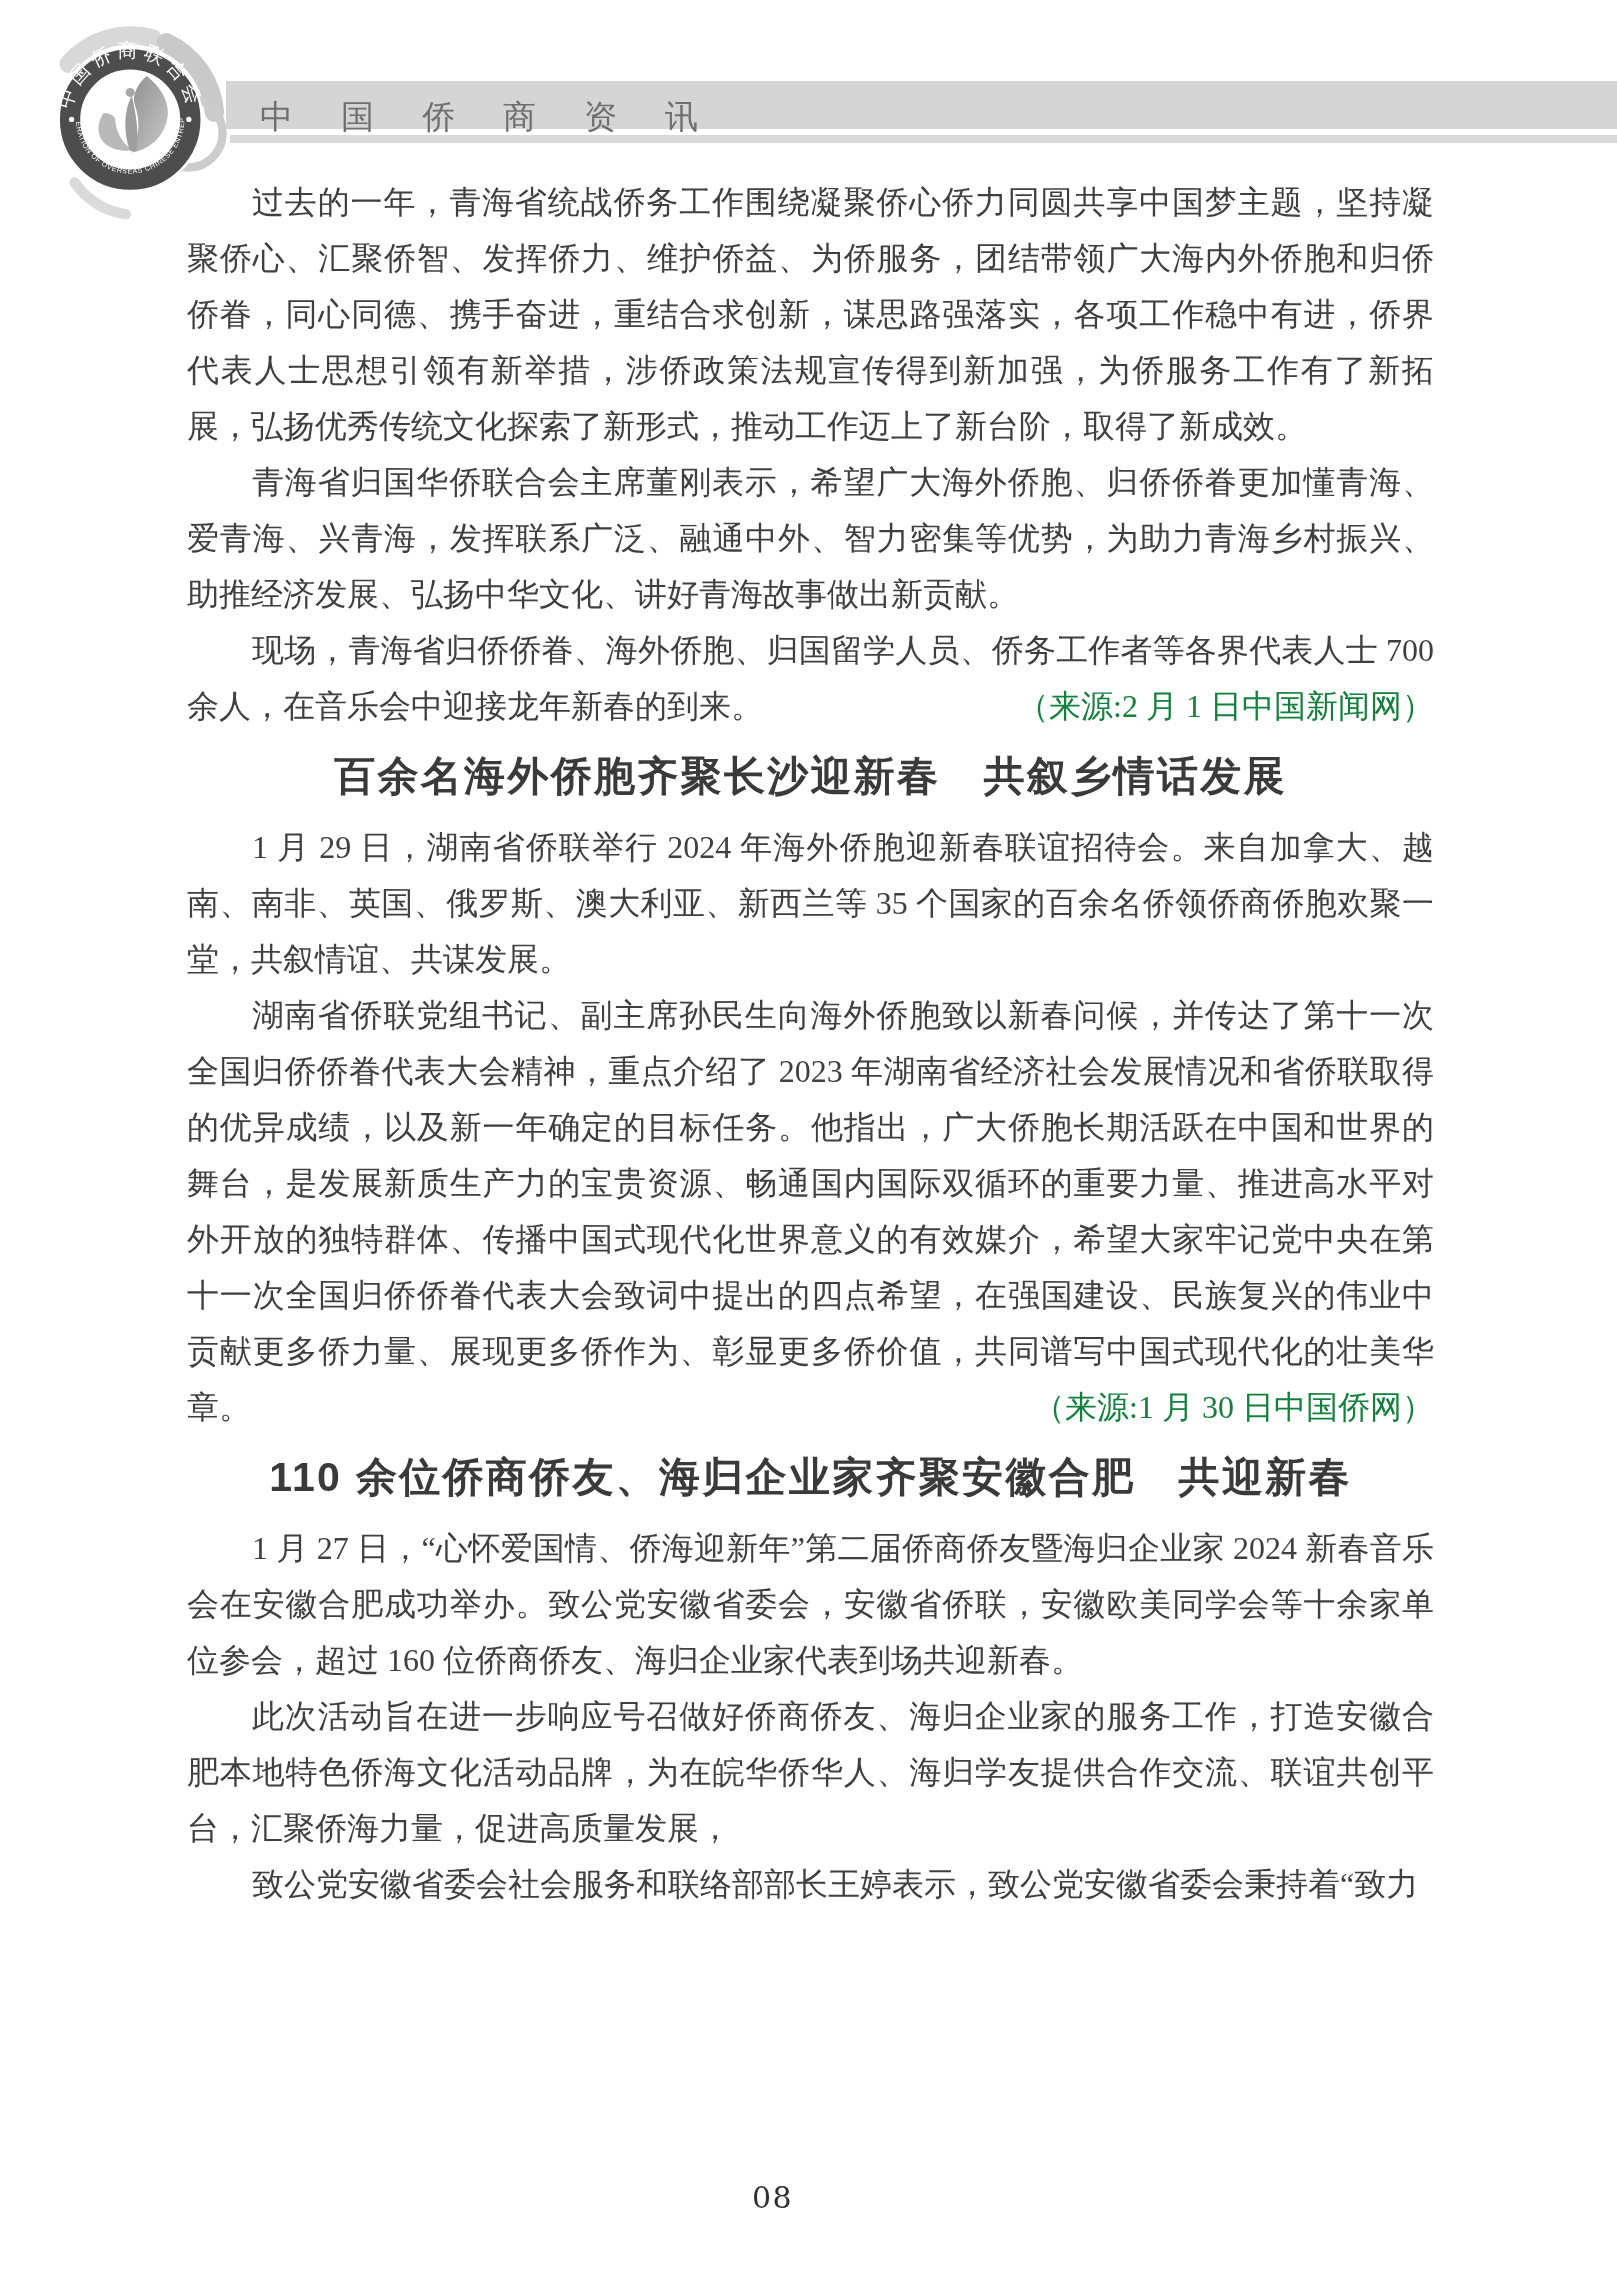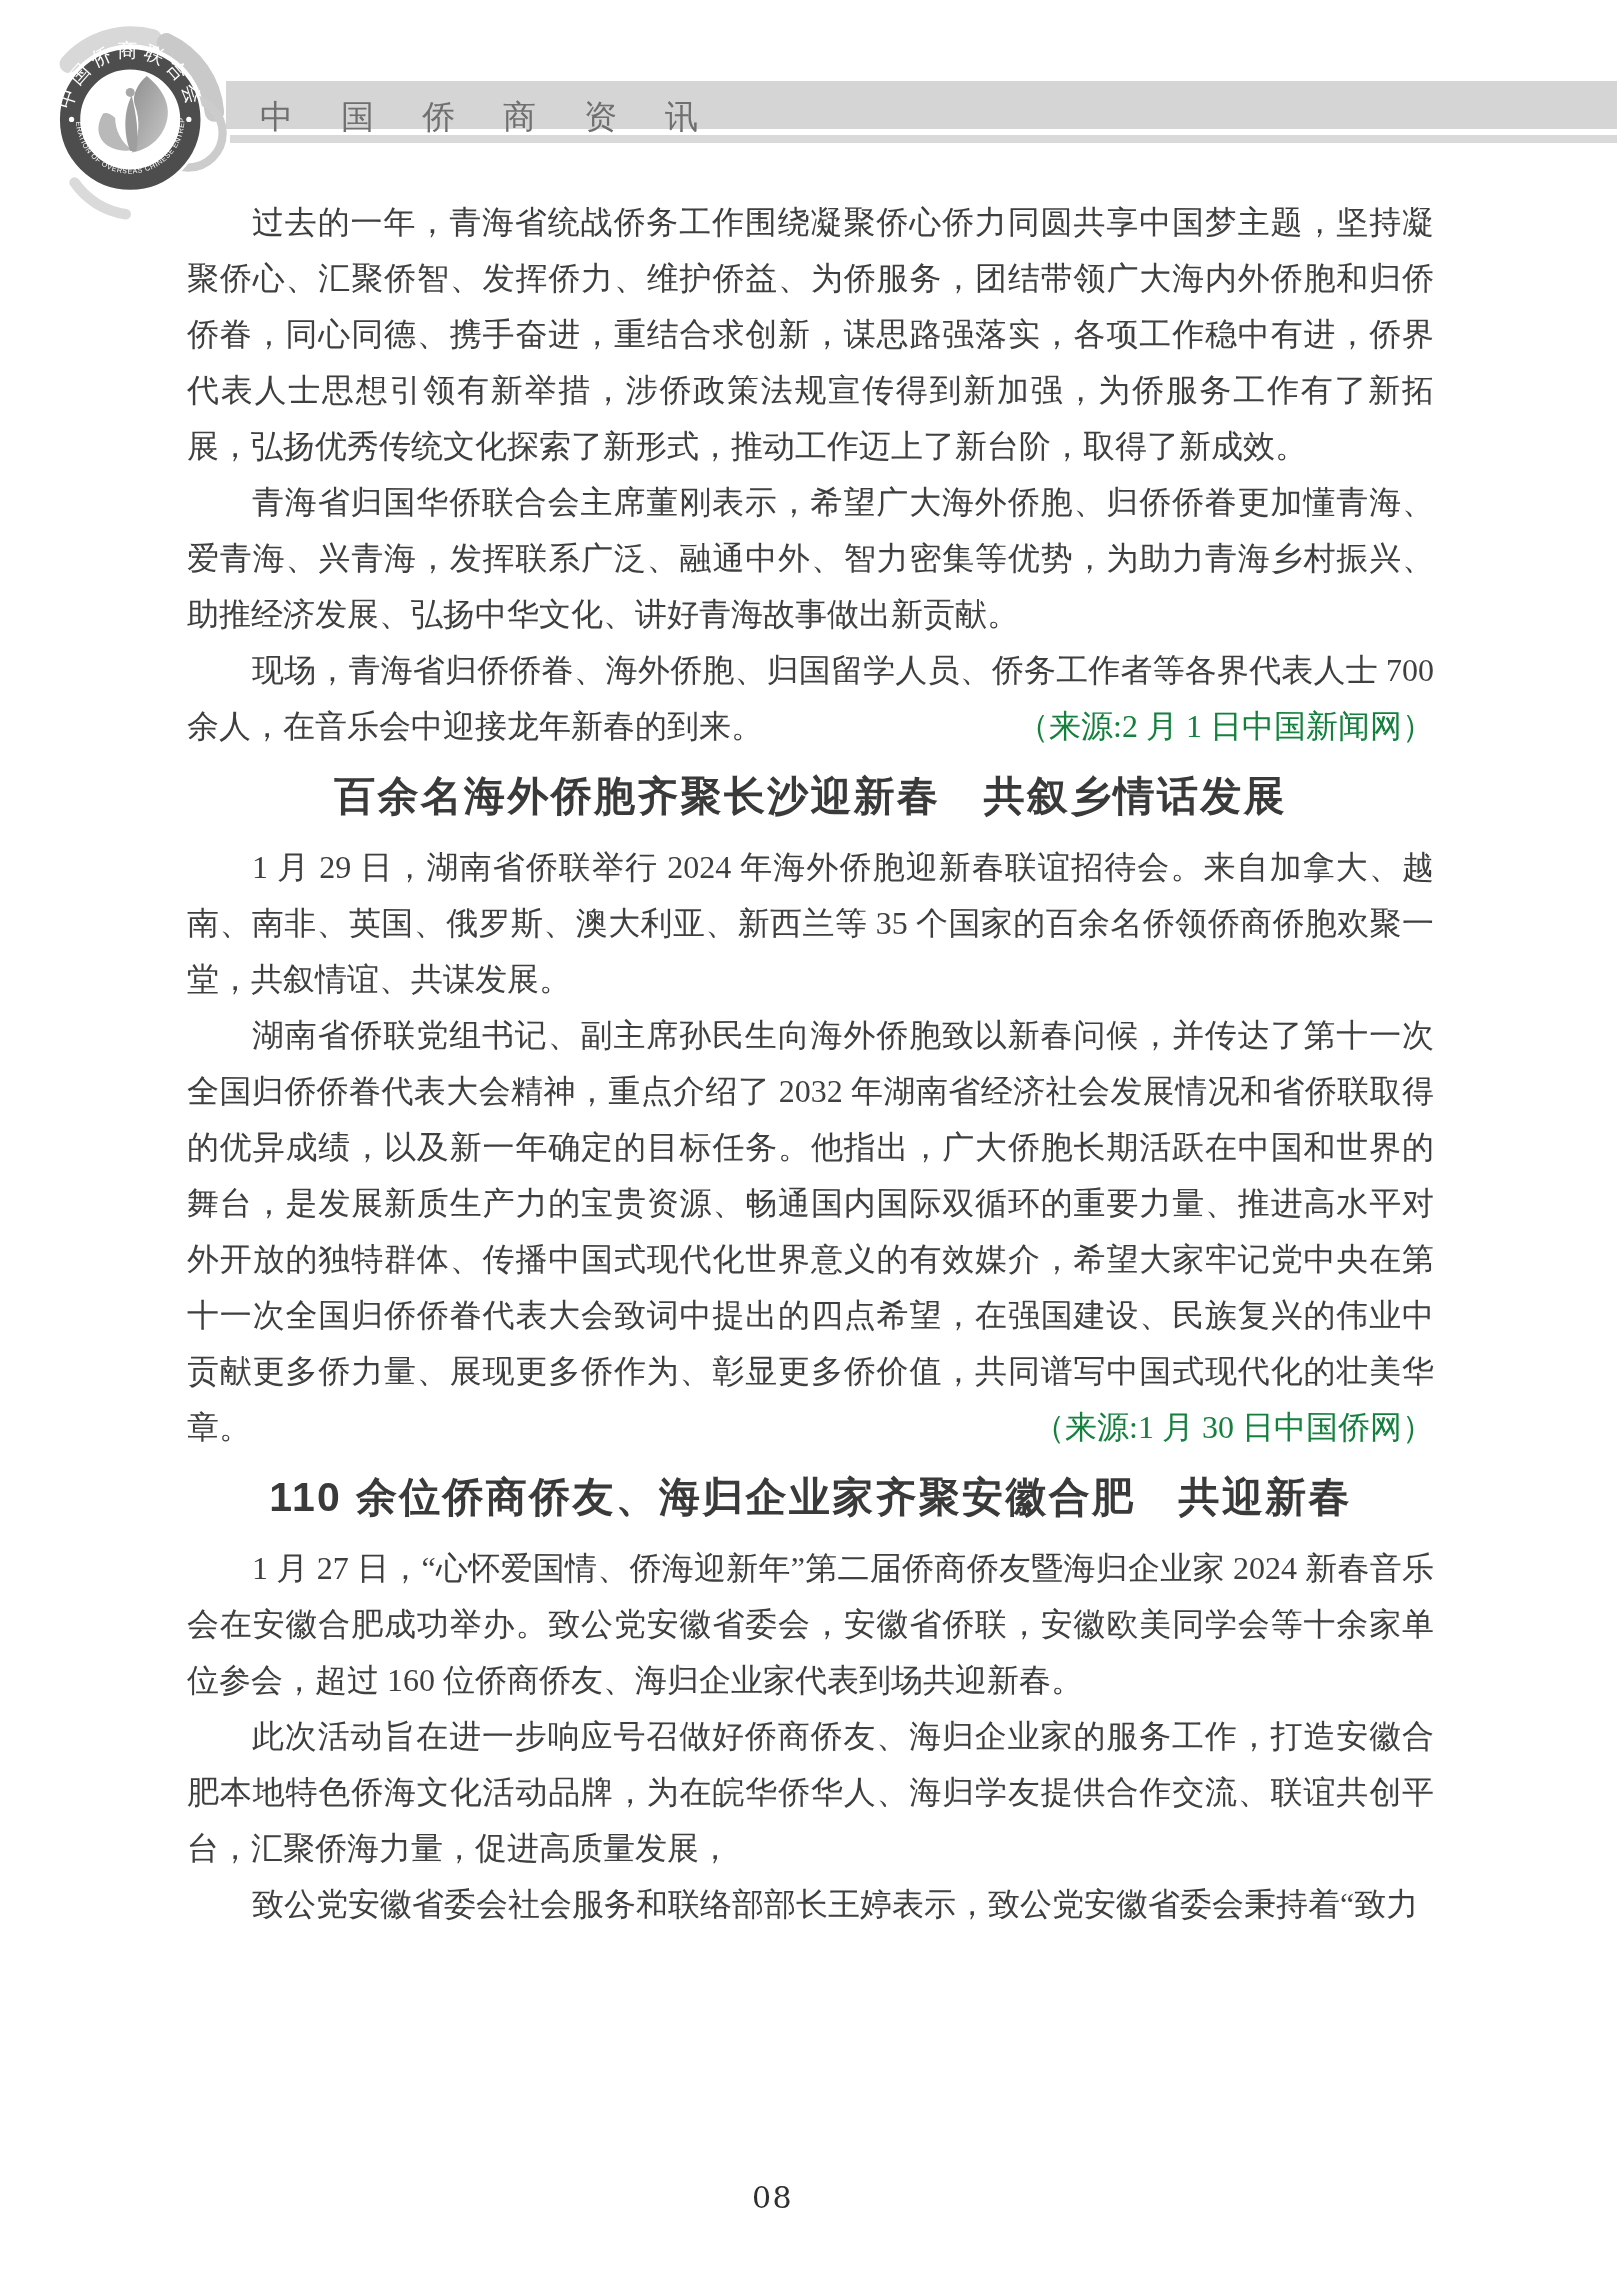--- a/index.html
+++ b/index.html
@@ -35,21 +35,21 @@
     white-space:nowrap;
   }
   .logo-wrap{
     position:absolute;
     left:34px; top:22.6px;
     width:233px; height:211px;
   }
   
   .main-text{
     position:absolute;
-    left:187px; top:194px;
+    left:187px; top:174px;
     width:1247px;
   }
   .main-text p{
     margin:0;
     font-size:32px;
     line-height:56px;
     color:#3f3f3f;
     text-align:justify;
     text-indent:65px;
   }
@@ -141,21 +141,21 @@
 
     <section>
       <p>过去的一年，青海省统战侨务工作围绕凝聚侨心侨力同圆共享中国梦主题，坚持凝聚侨心、汇聚侨智、发挥侨力、维护侨益、为侨服务，团结带领广大海内外侨胞和归侨侨眷，同心同德、携手奋进，重结合求创新，谋思路强落实，各项工作稳中有进，侨界代表人士思想引领有新举措，涉侨政策法规宣传得到新加强，为侨服务工作有了新拓展，弘扬优秀传统文化探索了新形式，推动工作迈上了新台阶，取得了新成效。</p>
       <p class="sp">青海省归国华侨联合会主席董刚表示，希望广大海外侨胞、归侨侨眷更加懂青海、爱青海、兴青海，发挥联系广泛、融通中外、智力密集等优势，为助力青海乡村振兴、助推经济发展、弘扬中华文化、讲好青海故事做出新贡献。</p>
       <p class="sp"><span>现场，青海省归侨侨眷、海外侨胞、归国留学人员、侨务工作者等各界代表人士 700 余人，在音乐会中迎接龙年新春的到来。</span><span class="src">（来源:2 月 1 日中国新闻网）</span></p>
     </section>
 
     <section>
       <h2 class="article-title h-first">百余名海外侨胞齐聚长沙迎新春　共叙乡情话发展</h2>
       <p>1 月 29 日，湖南省侨联举行 2024 年海外侨胞迎新春联谊招待会。来自加拿大、越南、南非、英国、俄罗斯、澳大利亚、新西兰等 35 个国家的百余名侨领侨商侨胞欢聚一堂，共叙情谊、共谋发展。</p>
-      <p class="sp"><span>湖南省侨联党组书记、副主席孙民生向海外侨胞致以新春问候，并传达了第十一次全国归侨侨眷代表大会精神，重点介绍了 2032 年湖南省经济社会发展情况和省侨联取得的优异成绩，以及新一年确定的目标任务。他指出，广大侨胞长期活跃在中国和世界的舞台，是发展新质生产力的宝贵资源、畅通国内国际双循环的重要力量、推进高水平对外开放的独特群体、传播中国式现代化世界意义的有效媒介，希望大家牢记党中央在第十一次全国归侨侨眷代表大会致词中提出的四点希望，在强国建设、民族复兴的伟业中贡献更多侨力量、展现更多侨作为、彰显更多侨价值，共同谱写中国式现代化的壮美华章。</span><span class="src">（来源:1 月 30 日中国侨网）</span></p>
+      <p class="sp"><span>湖南省侨联党组书记、副主席孙民生向海外侨胞致以新春问候，并传达了第十一次全国归侨侨眷代表大会精神，重点介绍了 2023 年湖南省经济社会发展情况和省侨联取得的优异成绩，以及新一年确定的目标任务。他指出，广大侨胞长期活跃在中国和世界的舞台，是发展新质生产力的宝贵资源、畅通国内国际双循环的重要力量、推进高水平对外开放的独特群体、传播中国式现代化世界意义的有效媒介，希望大家牢记党中央在第十一次全国归侨侨眷代表大会致词中提出的四点希望，在强国建设、民族复兴的伟业中贡献更多侨力量、展现更多侨作为、彰显更多侨价值，共同谱写中国式现代化的壮美华章。</span><span class="src">（来源:1 月 30 日中国侨网）</span></p>
     </section>
 
     <section>
       <h2 class="article-title h-second">110 余位侨商侨友、海归企业家齐聚安徽合肥　共迎新春</h2>
       <p>1 月 27 日，“心怀爱国情、侨海迎新年”第二届侨商侨友暨海归企业家 2024 新春音乐会在安徽合肥成功举办。致公党安徽省委会，安徽省侨联，安徽欧美同学会等十余家单位参会，超过 160 位侨商侨友、海归企业家代表到场共迎新春。</p>
       <p class="sp">此次活动旨在进一步响应号召做好侨商侨友、海归企业家的服务工作，打造安徽合肥本地特色侨海文化活动品牌，为在皖华侨华人、海归学友提供合作交流、联谊共创平台，汇聚侨海力量，促进高质量发展，</p>
       <p class="sp">致公党安徽省委会社会服务和联络部部长王婷表示，致公党安徽省委会秉持着“致力</p>
     </section>
 
   </main>

